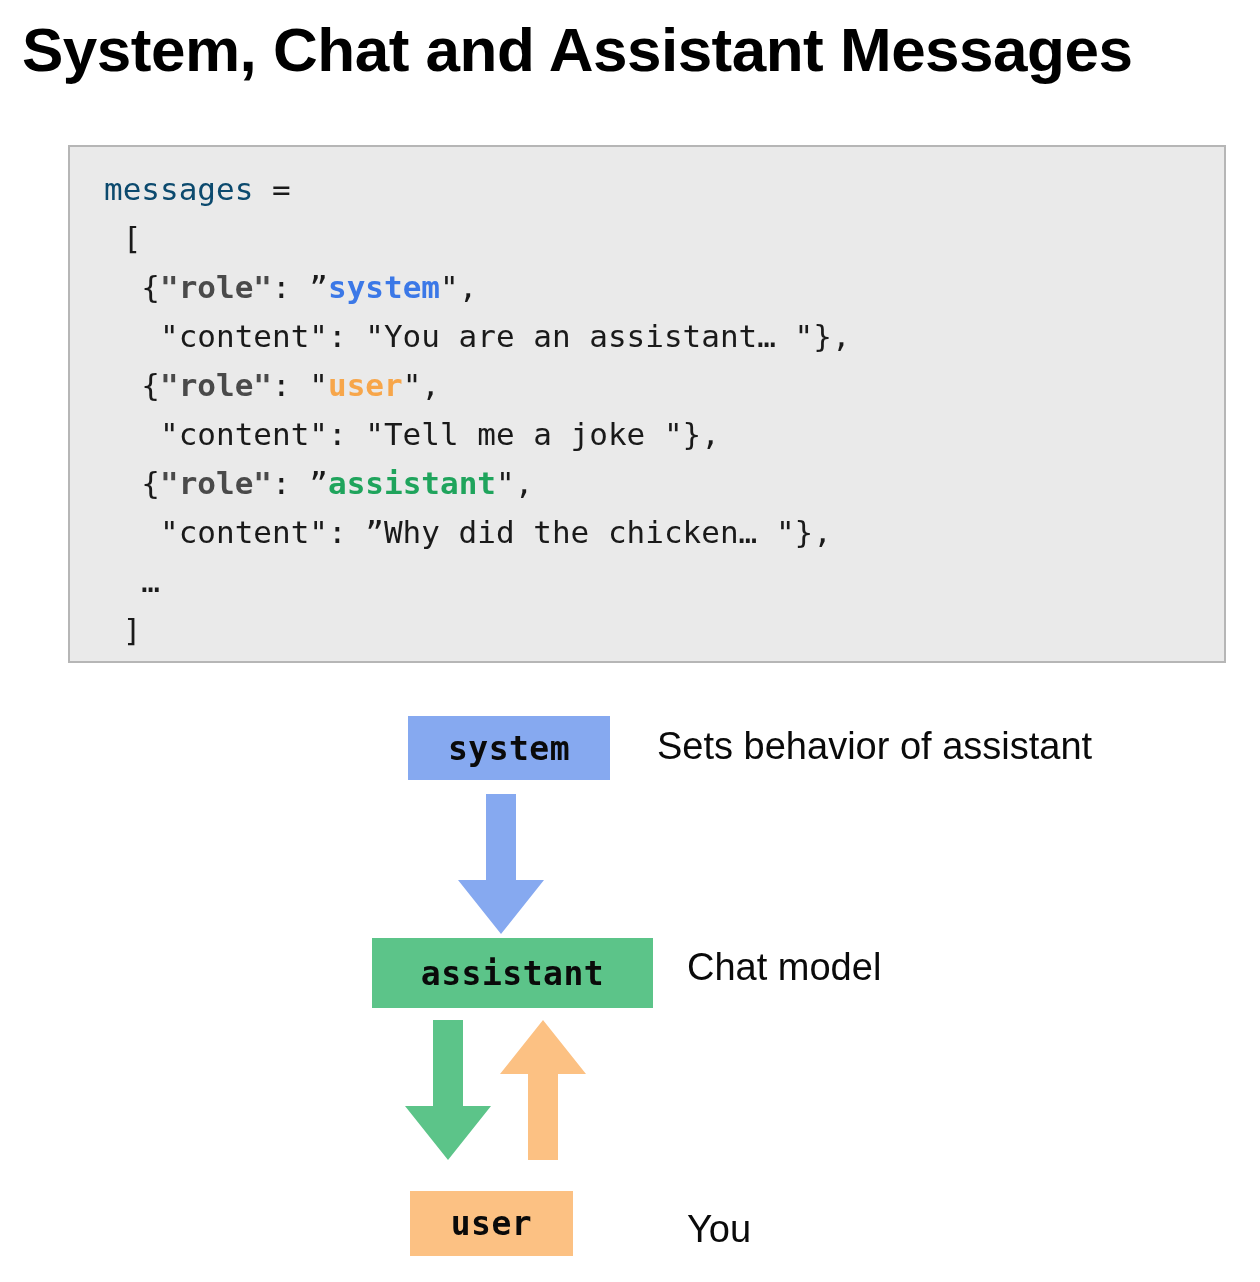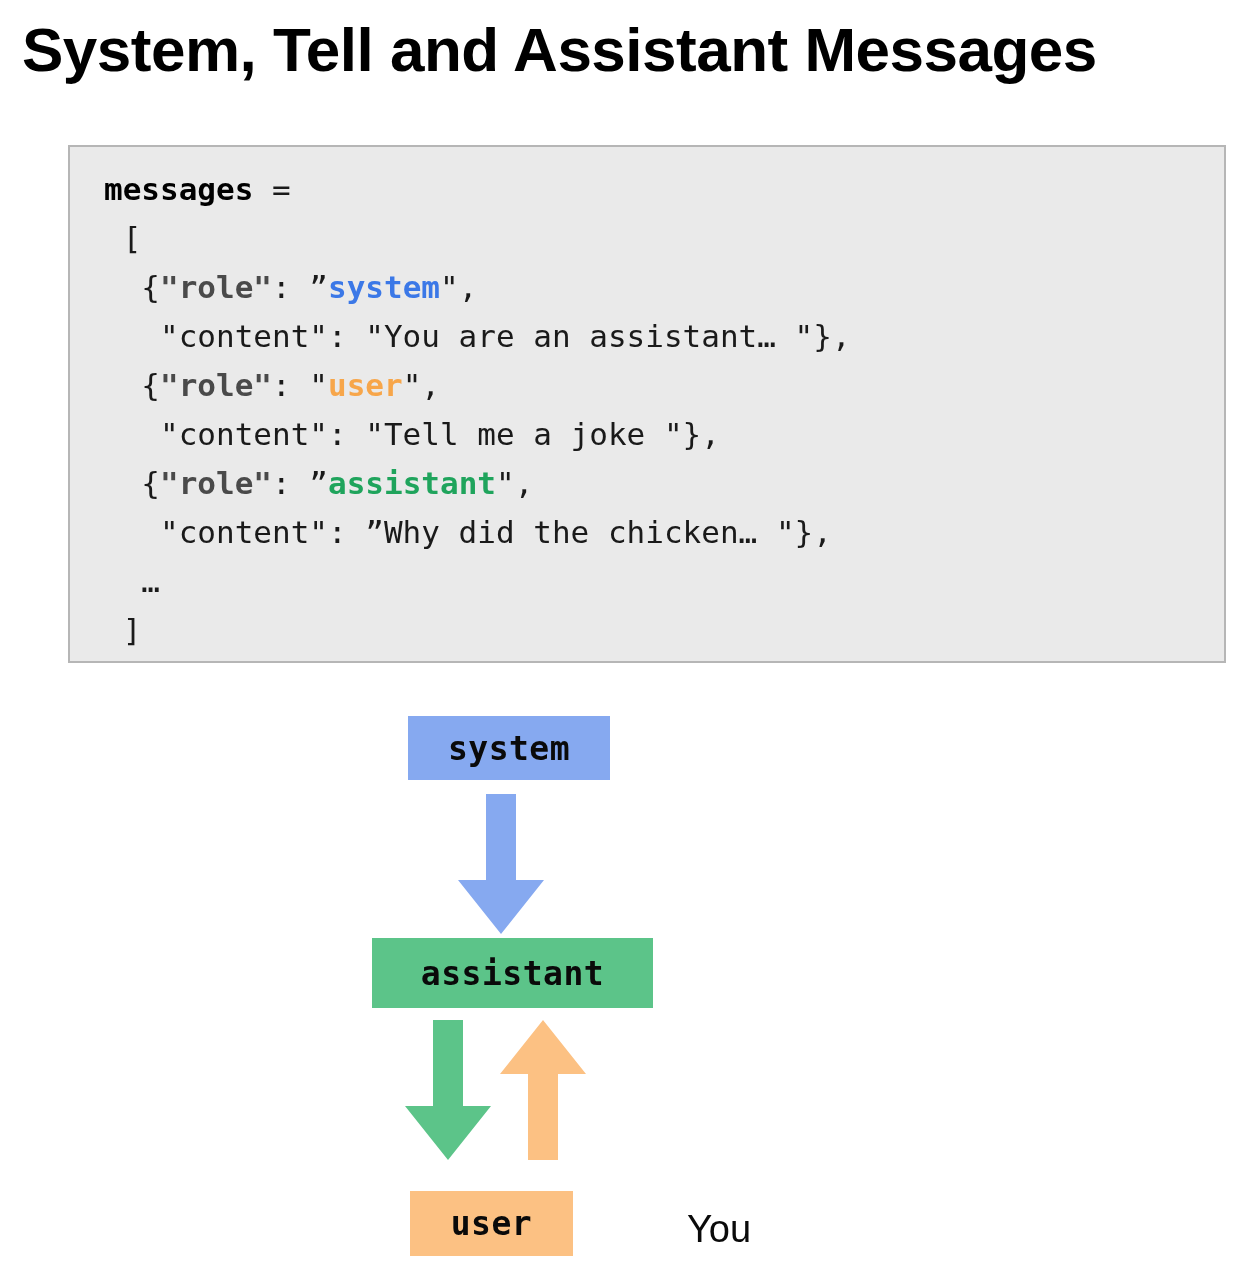--- a/index.html
+++ b/index.html
@@ -43,21 +43,21 @@
     position: absolute;
     left: 34px;
     top: 18px;
     font-family: "DejaVu Sans Mono", "Liberation Mono", monospace;
     font-size: 31px;
     line-height: 49px;
     color: #1a1a1a;
     white-space: pre;
   }
   .code-line { white-space: pre; }
-  .tok-var      { color: #000000; font-weight: 700; }
+  .tok-var      { color: #0c4a6e; font-weight: 400; }
   .tok-plain    { color: #1a1a1a; }
   .tok-key      { color: #4a4a4a; font-weight: 700; }
   .tok-system   { color: #3b78e7; font-weight: 700; }
   .tok-user     { color: #f5a council; }
   .tok-user     { color: #f7a64a; font-weight: 700; }
   .tok-assistant{ color: #1fa45c; font-weight: 700; }
 
   
   #diagram { position: absolute; left: 0; top: 690px; width: 1260px; height: 592px; }
 
@@ -89,39 +89,41 @@
   #label-user      { left: 687px; top: 509px; margin-top: 9px; }
 
   .arrow { position: absolute; }
   #arrow-system-assistant { left: 455px; top: 104px; width: 92px; height: 140px; }
   #arrow-assistant-user   { left: 402px; top: 330px; width: 92px; height: 140px; }
   #arrow-user-assistant   { left: 497px; top: 330px; width: 92px; height: 140px; }
 </style>
 </head>
 <body>
 
-<div id="slide-title">System, Tell and Assistant Messages</div>
+<div id="slide-title">System, Chat and Assistant Messages</div>
 
 <div id="code-block">
   <div id="code-listing"><div class="code-line"><span class="tok-var">messages</span><span class="tok-plain"> =</span></div><div class="code-line"><span class="tok-plain"> [</span></div><div class="code-line"><span class="tok-plain">  {</span><span class="tok-key">"role"</span><span class="tok-plain">: ”</span><span class="tok-system">system</span><span class="tok-plain">",</span></div><div class="code-line"><span class="tok-plain">   "content": "You are an assistant… "},</span></div><div class="code-line"><span class="tok-plain">  {</span><span class="tok-key">"role"</span><span class="tok-plain">: "</span><span class="tok-user">user</span><span class="tok-plain">",</span></div><div class="code-line"><span class="tok-plain">   "content": "Tell me a joke "},</span></div><div class="code-line"><span class="tok-plain">  {</span><span class="tok-key">"role"</span><span class="tok-plain">: ”</span><span class="tok-assistant">assistant</span><span class="tok-plain">",</span></div><div class="code-line"><span class="tok-plain">   "content": ”Why did the chicken… "},</span></div><div class="code-line"><span class="tok-plain">  …</span></div><div class="code-line"><span class="tok-plain"> ]</span></div></div>
 </div>
 
 <div id="diagram">
 
   <div class="role-box" id="box-system">
     <span>system</span>
   </div>
+  <div class="side-label" id="label-system">Sets behavior of assistant</div>
 
   <svg class="arrow" id="arrow-system-assistant" viewBox="0 0 92 140">
     <polygon points="31,0 61,0 61,86 89,86 46,140 3,86 31,86" fill="#86a9f0"></polygon>
   </svg>
 
   <div class="role-box" id="box-assistant">
     <span>assistant</span>
   </div>
+  <div class="side-label" id="label-assistant">Chat model</div>
 
   <svg class="arrow" id="arrow-assistant-user" viewBox="0 0 92 140">
     <polygon points="31,0 61,0 61,86 89,86 46,140 3,86 31,86" fill="#5cc489"></polygon>
   </svg>
 
   <svg class="arrow" id="arrow-user-assistant" viewBox="0 0 92 140">
     <polygon points="46,0 89,54 61,54 61,140 31,140 31,54 3,54" fill="#fcc183"></polygon>
   </svg>
 
   <div class="role-box" id="box-user">

